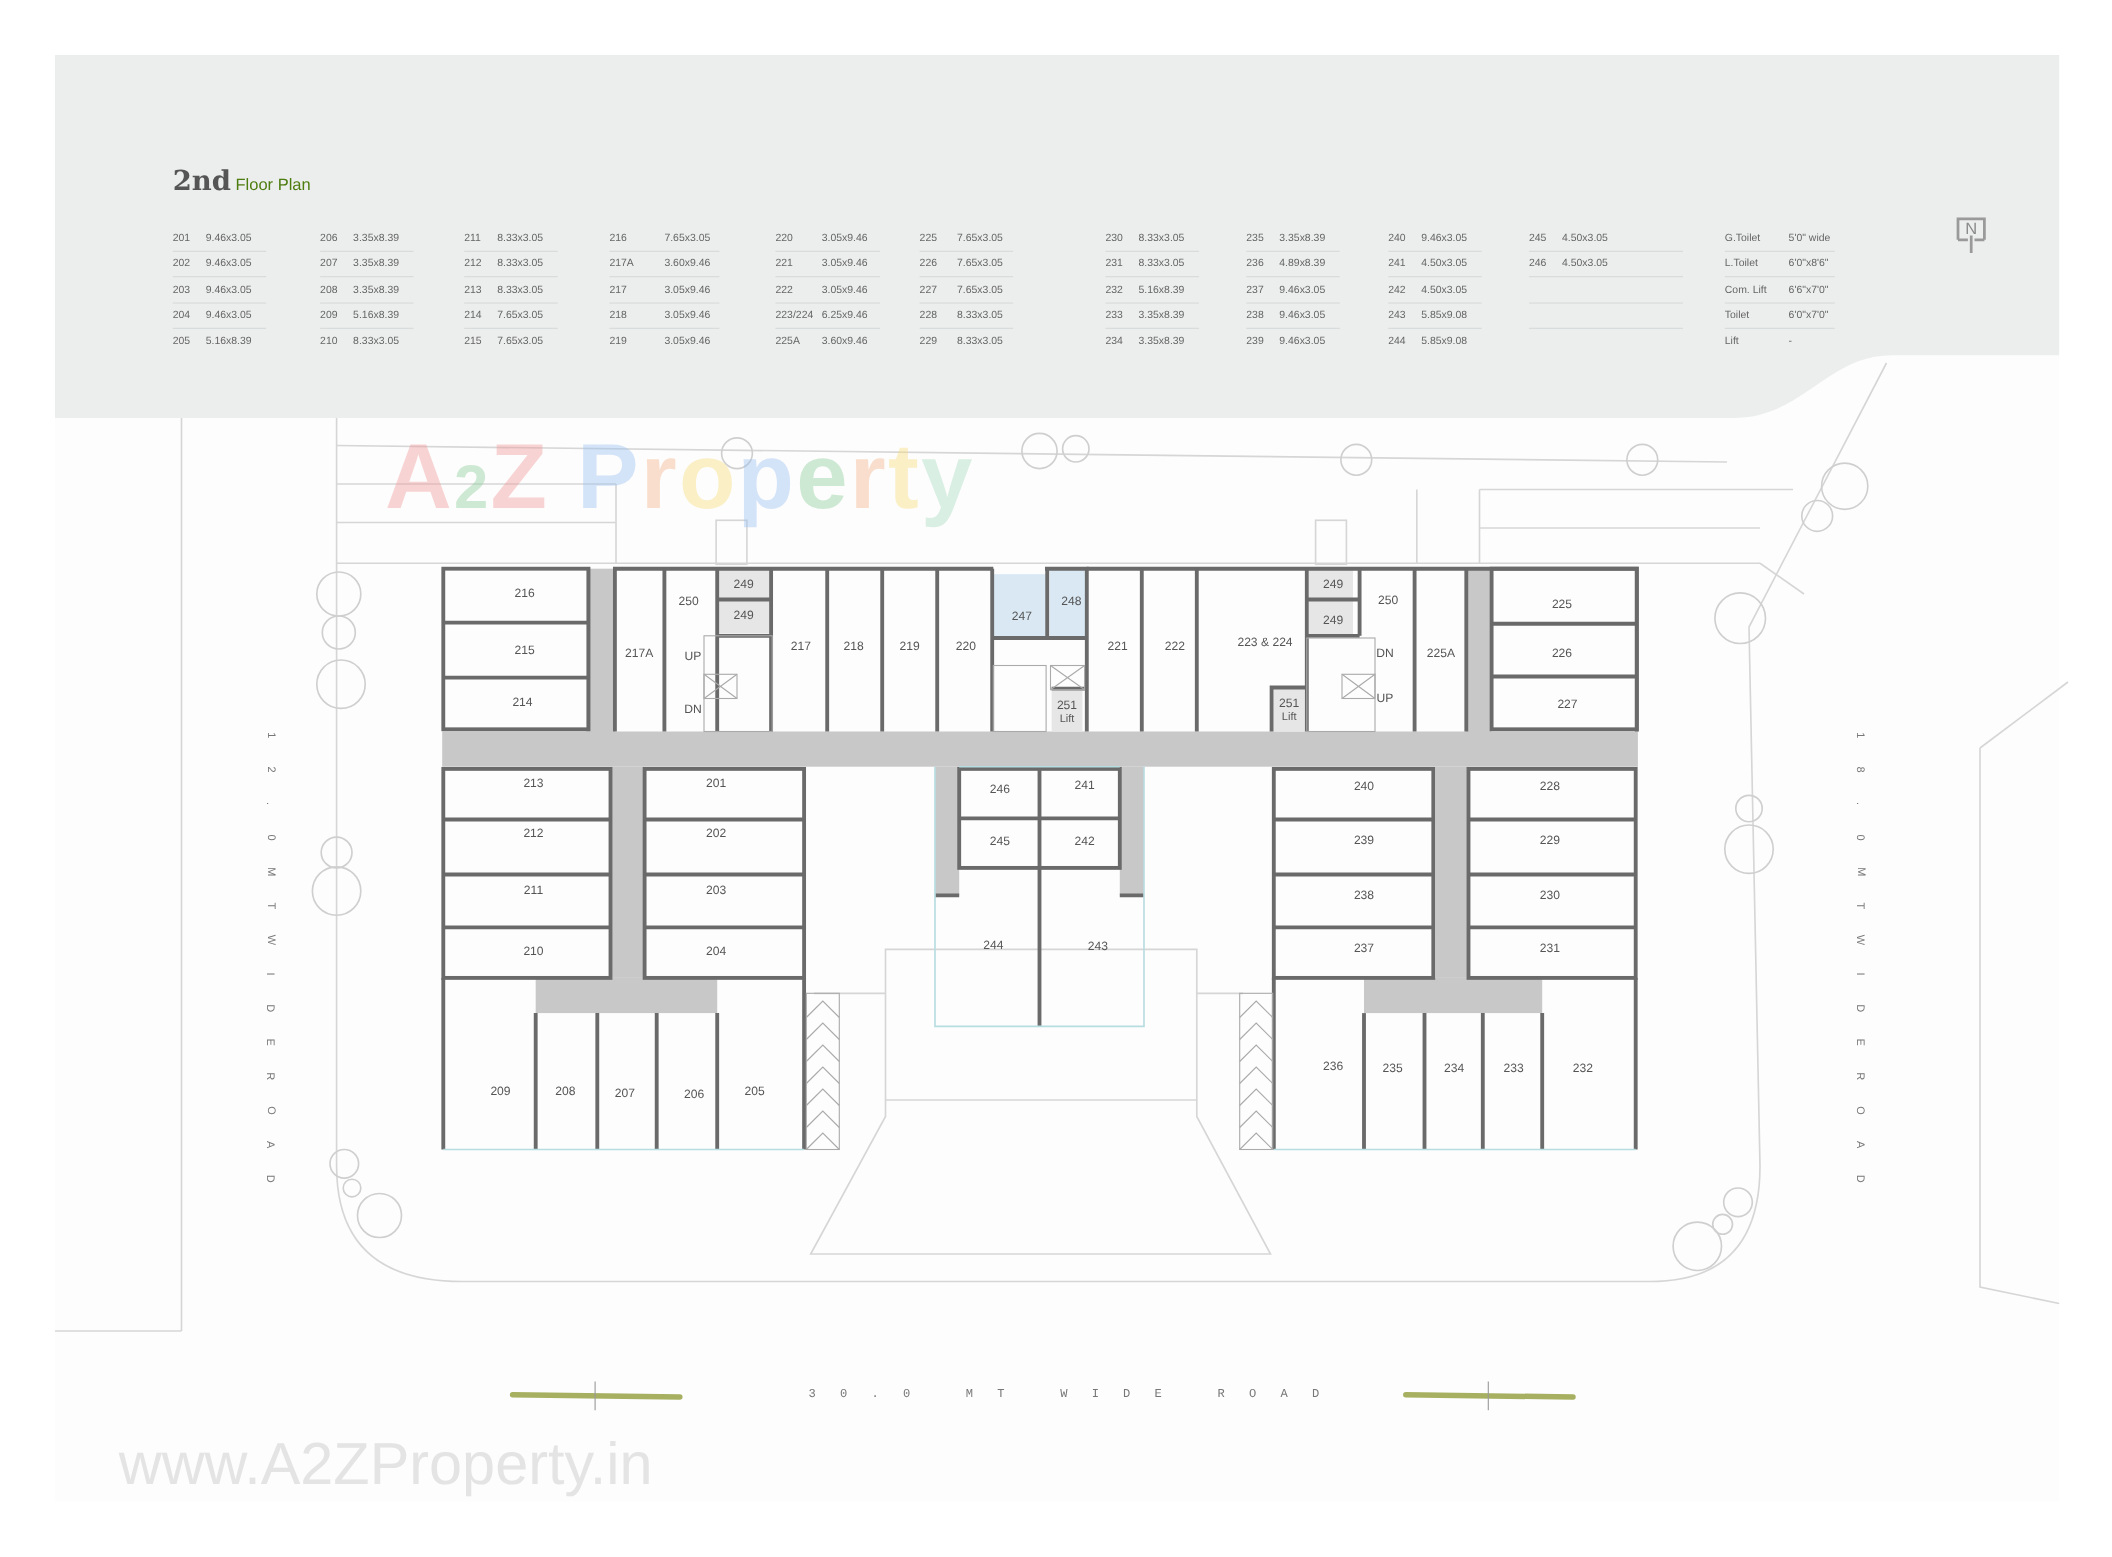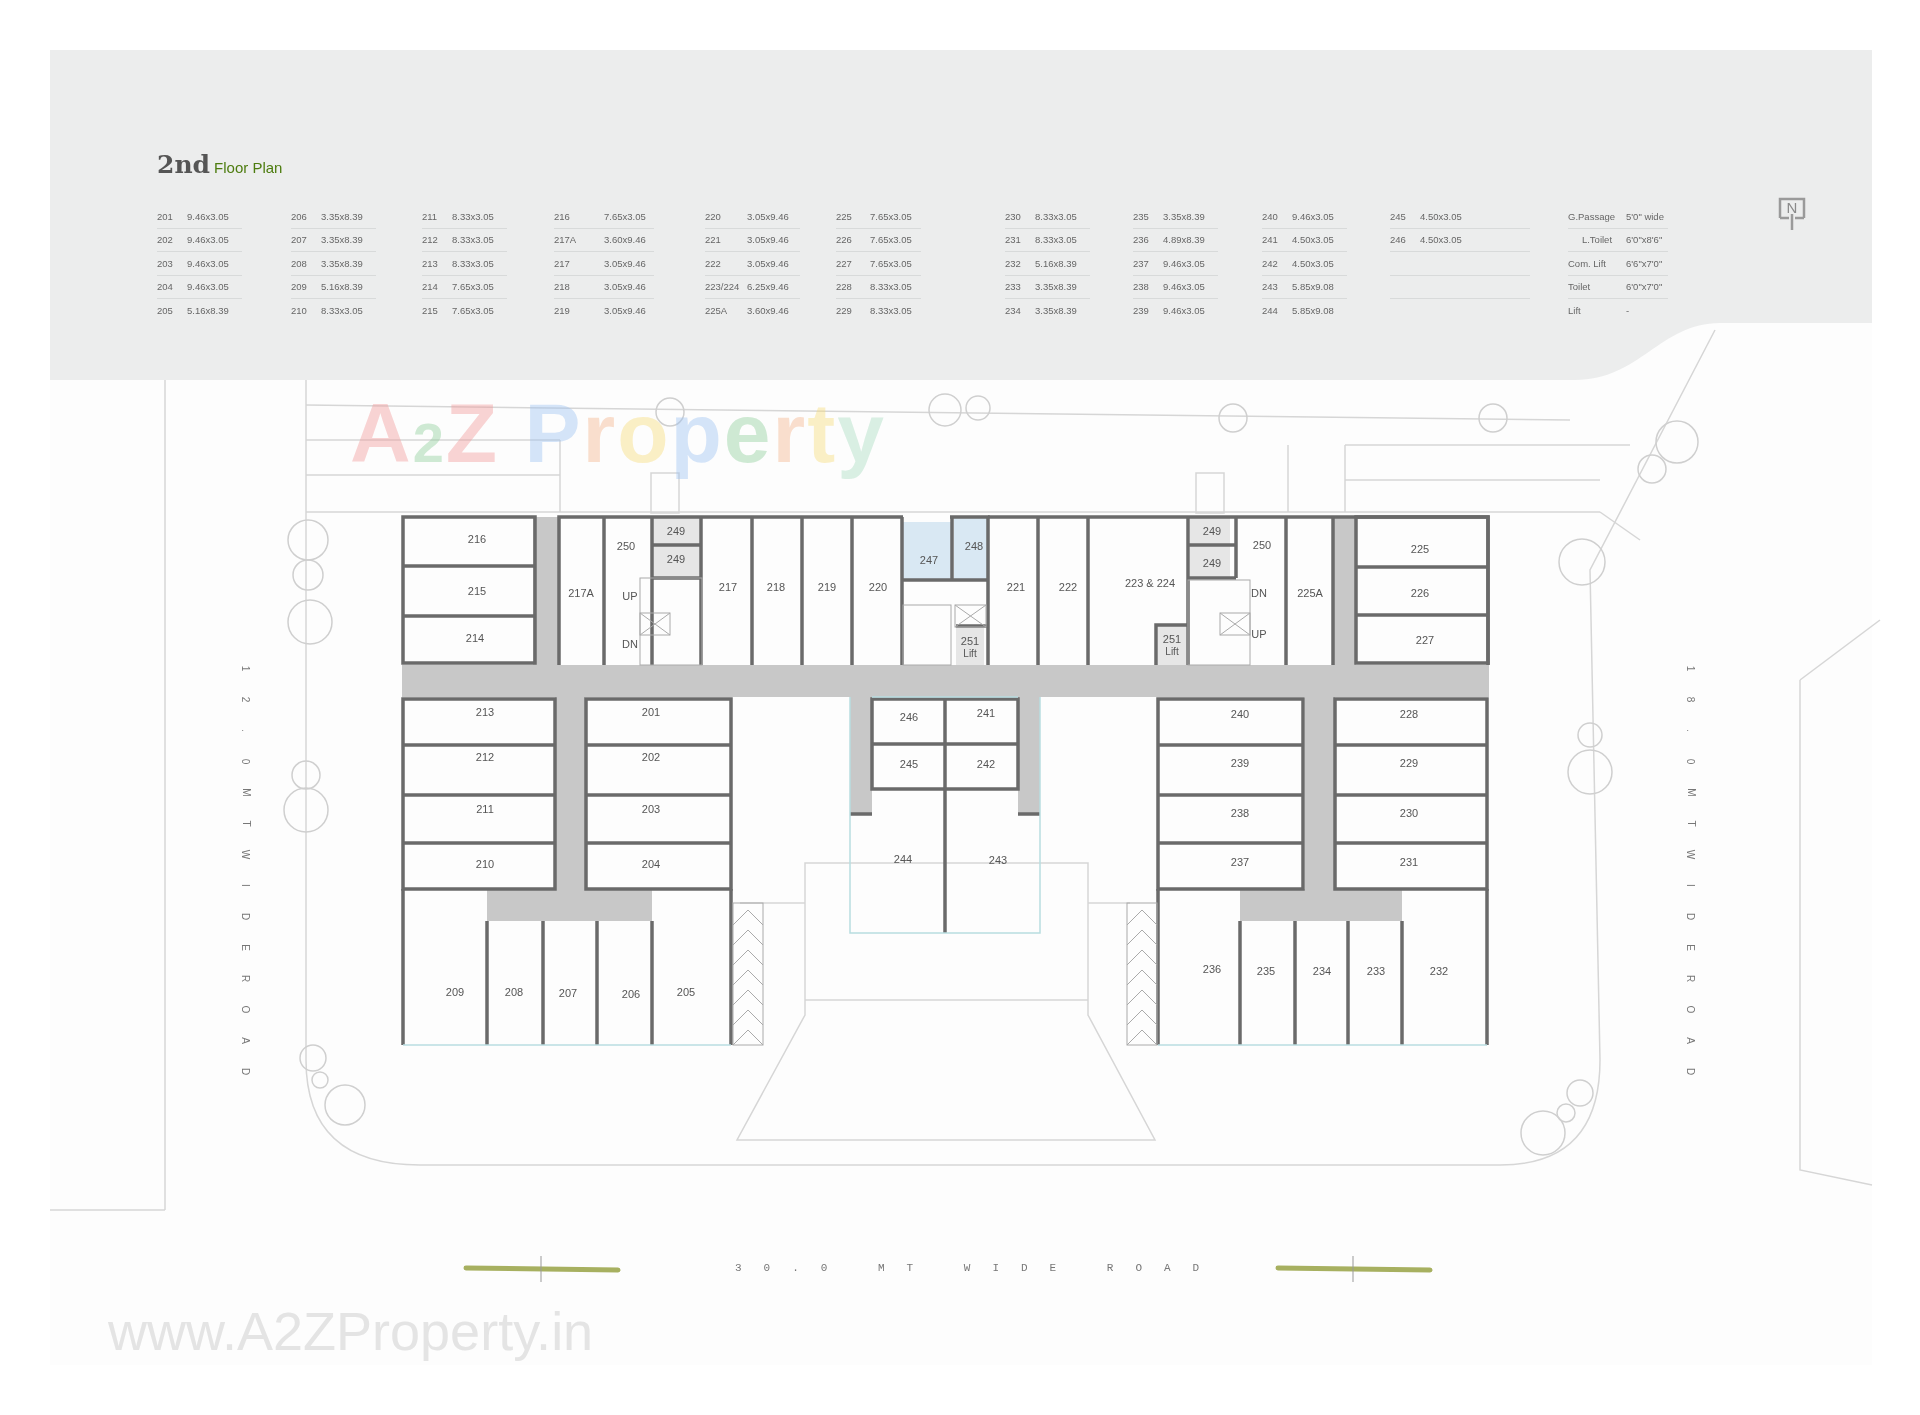--- a/index.html
+++ b/index.html
@@ -493,25 +493,25 @@
         <span class="k" style="width: 30px;"></span>
         <span class="v"></span>
       </div>
       <div class="trow" style="border-bottom: none;">
         <span class="k" style="width: 30px;"></span>
         <span class="v"></span>
       </div>
     </div>
     <div class="tcol" style="left: 1568px; width: 100px;">
       <div class="trow">
-        <span class="k" style="width: 58px;">G.Passage</span>
+        <span class="k" style="width: 58px;">G.Toilet</span>
         <span class="v">5'0" wide</span>
       </div>
       <div class="trow">
-        <span class="k" style="width: 58px; text-align: center;">L.Toilet</span>
+        <span class="k" style="width: 58px;">L.Toilet</span>
         <span class="v">6'0"x8'6"</span>
       </div>
       <div class="trow">
         <span class="k" style="width: 58px;">Com. Lift</span>
         <span class="v">6'6"x7'0"</span>
       </div>
       <div class="trow">
         <span class="k" style="width: 58px;">Toilet</span>
         <span class="v">6'0"x7'0"</span>
       </div>

